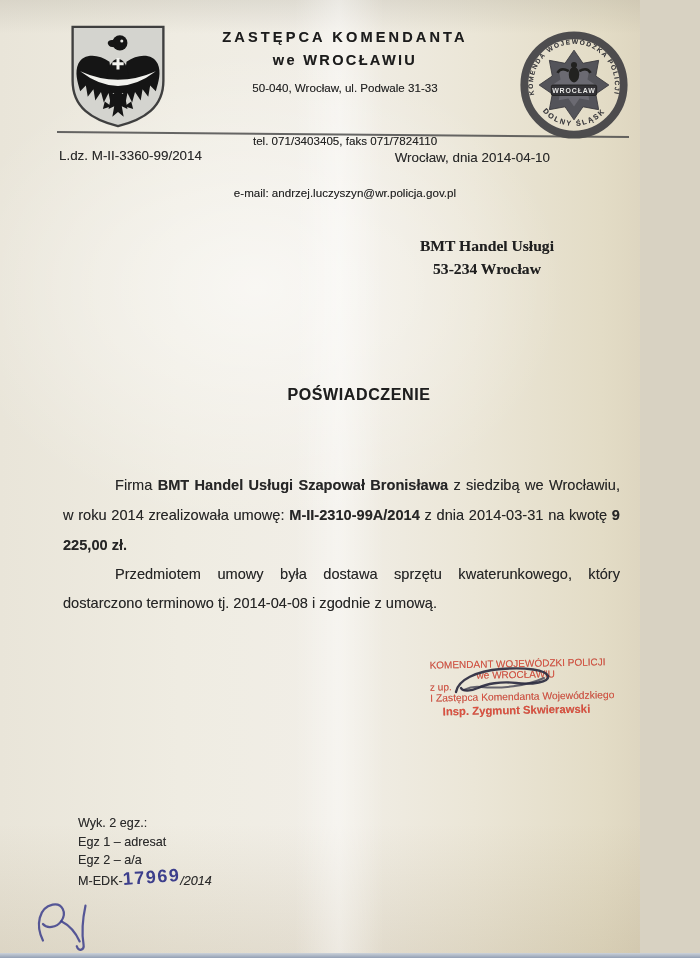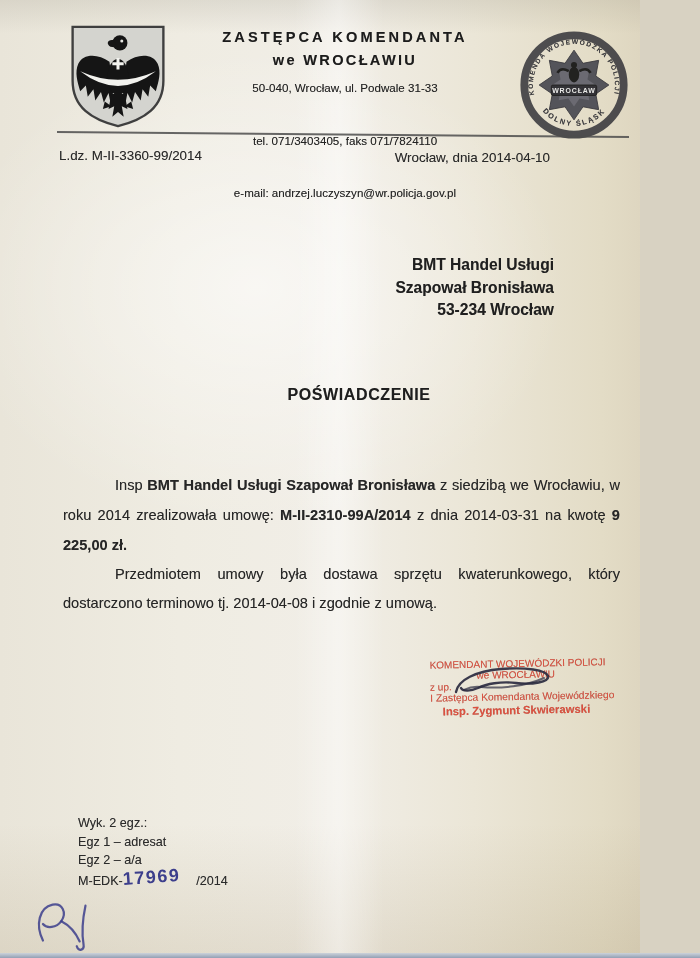--- a/index.html
+++ b/index.html
@@ -29,22 +29,22 @@
   .lh .sm.first{margin-top:9px;}
   .seal{left:508px;top:24px;width:132px;height:122px;opacity:.93;}
   .rule{left:57px;top:131px;width:572px;height:2px;background:#4c4c4c;opacity:.85;
         transform:rotate(0.5deg);transform-origin:left center;}
 
   
   .ref{left:59px;top:148px;font-size:13.4px;color:#2a2a2a;}
   .date{right:90px;top:150px;font-size:13.4px;color:#2a2a2a;}
 
   
-  .recipient{right:86px;top:254px;text-align:right;font-weight:bold;font-size:15.6px;
-             line-height:22.6px;color:#1f1f1f;}
+  .recipient{right:86px;top:235px;text-align:center;font-weight:bold;font-size:15.6px;
+             line-height:22.6px;color:#1f1f1f;font-family:Liberation Serif, serif;}
 
   
   .doc-title{left:9px;top:386px;width:700px;text-align:center;font-size:16px;
              font-weight:bold;letter-spacing:.6px;color:#1e1e1e;}
 
   
   .body-text{left:63px;top:470px;width:557px;font-size:14.6px;color:#262626;}
   .body-text p{margin:0;text-align:justify;line-height:30px;text-indent:52px;}
   .body-text p + p{line-height:29px;}
   .b{font-weight:bold;}
@@ -58,21 +58,21 @@
   .stamp .s3{font-size:10px;line-height:10px;margin-top:1px;}
   .stamp .s4{font-size:10.3px;line-height:10.5px;margin-top:1px;}
   .stamp .s5{font-size:11.3px;font-weight:bold;text-align:center;margin-top:1px;}
   .sig{left:446px;top:662px;width:120px;height:40px;}
 
   
   .footer{left:78px;top:814px;font-size:12.6px;line-height:18.6px;color:#2b2b2b;}
   .footer .hand{display:inline-block;font-size:18px;letter-spacing:1.5px;
                 color:var(--ink-blue,#3c3e8c);transform:rotate(-4deg) translateY(-2px);
                 font-weight:bold;text-shadow:none;}
-  .footer .suffix{margin-left:16px;}
+  .footer .suffix{margin-left:0;font-style:italic;}
 
   .paraph{left:28px;top:896px;width:84px;height:58px;}
   .scan-edge{left:0;bottom:0;width:700px;height:5px;
              background:linear-gradient(180deg,#ccd2da,#93a0b4);}
 </style>
 </head>
 <body>
 
 <div class="scan">
 
@@ -122,28 +122,27 @@
     </text>
   </svg>
 
   <div class="abs rule"></div>
 
   <div class="abs ref">L.dz. M-II-3360-99/2014</div>
   <div class="abs date">Wrocław, dnia 2014-04-10</div>
 
   <div class="abs recipient">
     <div>BMT Handel Usługi</div>
-    <div>Szapował Bronisława</div>
     <div>53-234 Wrocław</div>
   </div>
 
   <div class="abs doc-title">POŚWIADCZENIE</div>
 
   <div class="abs body-text">
-    <p><span>Insp </span><span class="b">BMT Handel Usługi Szapował Bronisława</span><span> z siedzibą we Wrocławiu, w roku 2014 zrealizowała umowę: </span><span class="b">M-II-2310-99A/2014</span><span> z dnia 2014-03-31 na kwotę </span><span class="b">9 225,00 zł.</span></p>
+    <p><span>Firma </span><span class="b">BMT Handel Usługi Szapował Bronisława</span><span> z siedzibą we Wrocławiu, w roku 2014 zrealizowała umowę: </span><span class="b">M-II-2310-99A/2014</span><span> z dnia 2014-03-31 na kwotę </span><span class="b">9 225,00 zł.</span></p>
     <p>Przedmiotem umowy była dostawa sprzętu kwaterunkowego, który dostarczono terminowo tj. 2014-04-08 i zgodnie z umową.</p>
   </div>
 
   <div class="abs stamp">
     <div class="s1">KOMENDANT WOJEWÓDZKI POLICJI</div>
     <div class="s2">we WROCŁAWIU</div>
     <div class="s3">z up.</div>
     <div class="s4">I Zastępca Komendanta Wojewódzkiego</div>
     <div class="s5">Insp. Zygmunt Skwierawski</div>
   </div>

